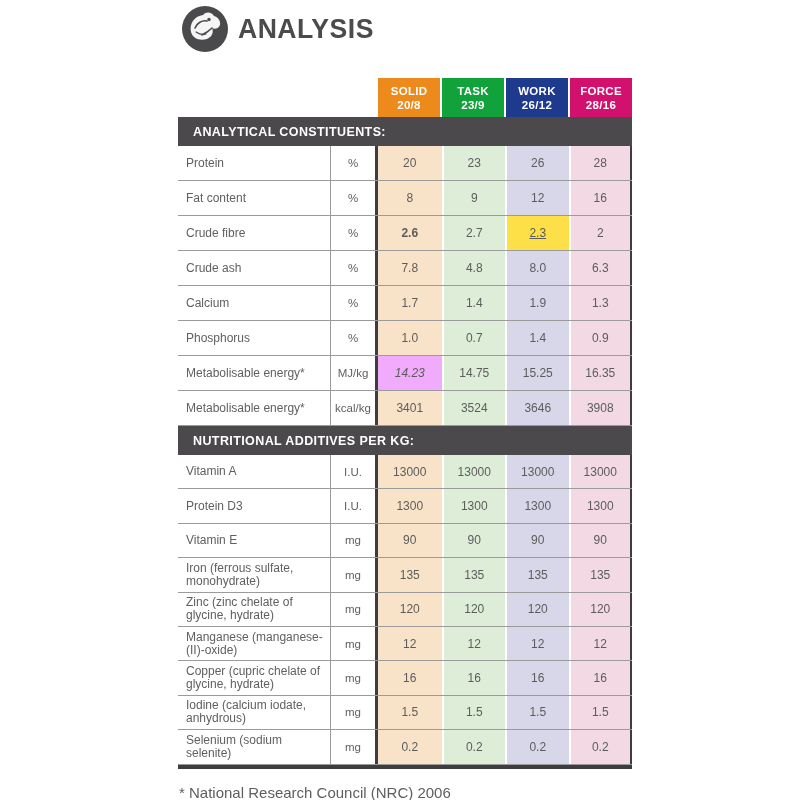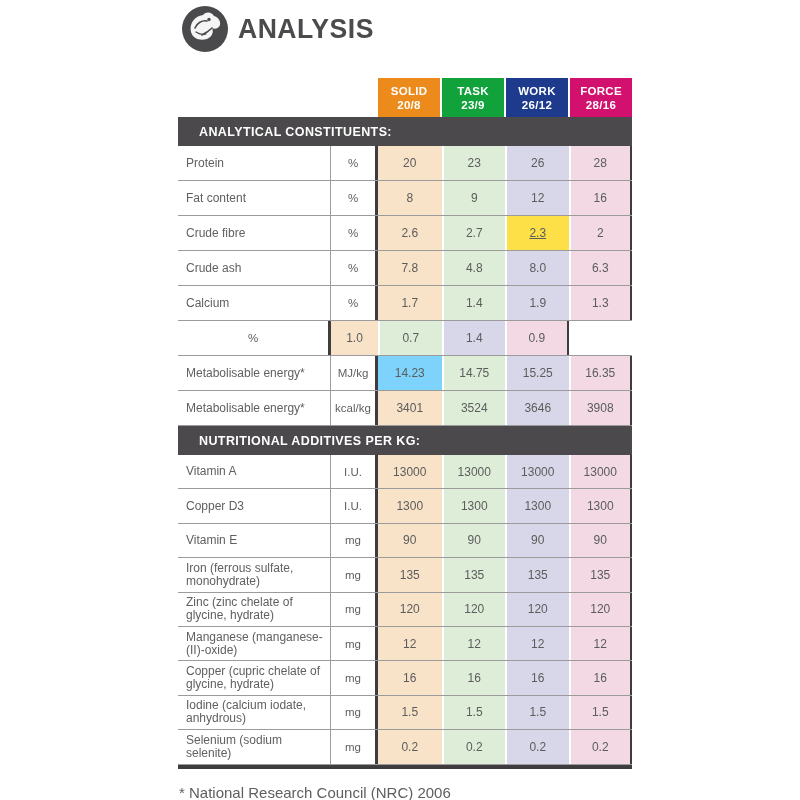--- a/index.html
+++ b/index.html
@@ -17,21 +17,21 @@
   .table { position: absolute; left: 178px; top: 78px; width: 454px; }
 
   .col-heads { display: grid; grid-template-columns: repeat(4, 1fr); column-gap: 2px;
                margin-left: 200px; height: 39px; }
   .col-head { color: #fff; font-weight: bold; font-size: 11.5px; line-height: 14px;
               letter-spacing: .3px; text-align: center;
               display: flex; flex-direction: column; justify-content: center; }
 
   .section-bar { height: 29px; background: #4b494b; color: #fff; font-weight: bold;
                  font-size: 12.5px; letter-spacing: .4px; display: flex; align-items: center;
-                 padding-left: 21px; transform-origin: left center; }
+                 padding-left: 15px; transform-origin: left center; }
 
   .row { display: grid; grid-template-columns: 153px 47px 1fr 1fr 1fr 1fr;
          border-bottom: 1px solid #9b9b9b; height: 35px; background: #fff; }
   .row.sm { height: 34.4px; }
 
   .label-cell { display: flex; align-items: center; padding: 2px 4px 2px 8px;
                 font-size: 12px; line-height: 13px; color: #606060;
                 border-right: 1px solid #9b9b9b; }
   .unit-cell  { display: flex; align-items: center; justify-content: center;
                 font-size: 11.5px; color: #606060; border-right: 3px solid #3e3c3e; }
@@ -98,21 +98,21 @@
           <div class="label-cell">Fat content</div>
           <div class="unit-cell">%</div>
           <div class="data-cell first" style="background: rgb(248, 227, 201);">8</div>
           <div class="data-cell" style="background: rgb(222, 237, 216);">9</div>
           <div class="data-cell" style="background: rgb(215, 215, 233);">12</div>
           <div class="data-cell last" style="background: rgb(242, 217, 227);">16</div>
         </div>
         <div class="row">
           <div class="label-cell">Crude fibre</div>
           <div class="unit-cell">%</div>
-          <div class="data-cell first" style="background: rgb(248, 227, 201);">2.6</div>
+          <div class="data-cell first" style="background: rgb(248, 227, 201); font-weight: bold;">2.6</div>
           <div class="data-cell" style="background: rgb(222, 237, 216);">2.7</div>
           <div class="data-cell" style="background: #fde047; text-decoration: underline;">2.3</div>
           <div class="data-cell last" style="background: rgb(242, 217, 227);">2</div>
         </div>
         <div class="row">
           <div class="label-cell">Crude ash</div>
           <div class="unit-cell">%</div>
           <div class="data-cell first" style="background: rgb(248, 227, 201);">7.8</div>
           <div class="data-cell" style="background: rgb(222, 237, 216);">4.8</div>
           <div class="data-cell" style="background: rgb(215, 215, 233);">8.0</div>
@@ -120,30 +120,31 @@
         </div>
         <div class="row">
           <div class="label-cell">Calcium</div>
           <div class="unit-cell">%</div>
           <div class="data-cell first" style="background: rgb(248, 227, 201);">1.7</div>
           <div class="data-cell" style="background: rgb(222, 237, 216);">1.4</div>
           <div class="data-cell" style="background: rgb(215, 215, 233);">1.9</div>
           <div class="data-cell last" style="background: rgb(242, 217, 227);">1.3</div>
         </div>
         <div class="row">
+          <div class="label-cell">Phosphorus</div>
           <div class="unit-cell">%</div>
           <div class="data-cell first" style="background: rgb(248, 227, 201);">1.0</div>
           <div class="data-cell" style="background: rgb(222, 237, 216);">0.7</div>
           <div class="data-cell" style="background: rgb(215, 215, 233);">1.4</div>
           <div class="data-cell last" style="background: rgb(242, 217, 227);">0.9</div>
         </div>
         <div class="row">
           <div class="label-cell">Metabolisable energy*</div>
           <div class="unit-cell">MJ/kg</div>
-          <div class="data-cell first" style="background: #7dd3fc;">14.23</div>
+          <div class="data-cell first" style="background: #f0abfc; font-style: italic;">14.23</div>
           <div class="data-cell" style="background: rgb(222, 237, 216);">14.75</div>
           <div class="data-cell" style="background: rgb(215, 215, 233);">15.25</div>
           <div class="data-cell last" style="background: rgb(242, 217, 227);">16.35</div>
         </div>
         <div class="row">
           <div class="label-cell">Metabolisable energy*</div>
           <div class="unit-cell">kcal/kg</div>
           <div class="data-cell first" style="background: rgb(248, 227, 201);">3401</div>
           <div class="data-cell" style="background: rgb(222, 237, 216);">3524</div>
           <div class="data-cell" style="background: rgb(215, 215, 233);">3646</div>
@@ -152,21 +153,21 @@
         <div class="section-bar">NUTRITIONAL ADDITIVES PER KG:</div>
         <div class="row sm">
           <div class="label-cell">Vitamin A</div>
           <div class="unit-cell">I.U.</div>
           <div class="data-cell first" style="background: rgb(248, 227, 201);">13000</div>
           <div class="data-cell" style="background: rgb(222, 237, 216);">13000</div>
           <div class="data-cell" style="background: rgb(215, 215, 233);">13000</div>
           <div class="data-cell last" style="background: rgb(242, 217, 227);">13000</div>
         </div>
         <div class="row sm">
-          <div class="label-cell">Copper D3</div>
+          <div class="label-cell">Protein D3</div>
           <div class="unit-cell">I.U.</div>
           <div class="data-cell first" style="background: rgb(248, 227, 201);">1300</div>
           <div class="data-cell" style="background: rgb(222, 237, 216);">1300</div>
           <div class="data-cell" style="background: rgb(215, 215, 233);">1300</div>
           <div class="data-cell last" style="background: rgb(242, 217, 227);">1300</div>
         </div>
         <div class="row sm">
           <div class="label-cell">Vitamin E</div>
           <div class="unit-cell">mg</div>
           <div class="data-cell first" style="background: rgb(248, 227, 201);">90</div>

